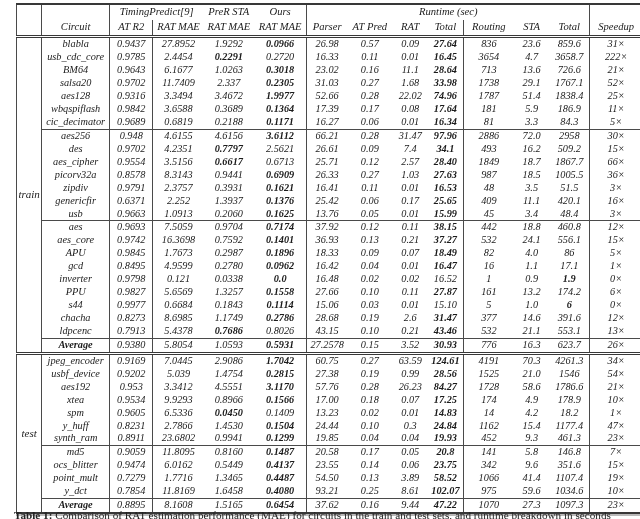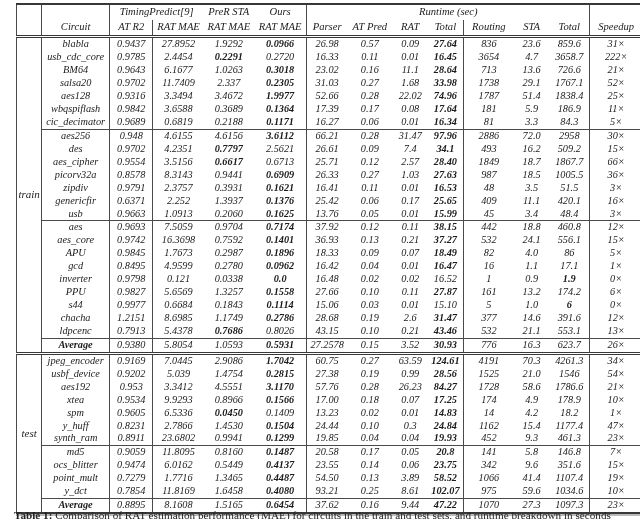--- a/index.html
+++ b/index.html
@@ -394,21 +394,21 @@
           <td>0.03</td>
           <td>0.01</td>
           <td>15.10</td>
           <td class="vl">5</td>
           <td>1.0</td>
           <td class="b">6</td>
           <td class="vl">0×</td>
         </tr>
         <tr>
           <td class="vl">chacha</td>
-          <td class="vl">1.2151</td>
+          <td class="vl">0.8273</td>
           <td class="vl">8.6985</td>
           <td>1.1749</td>
           <td class="b">0.2786</td>
           <td class="vl">28.68</td>
           <td>0.19</td>
           <td>2.6</td>
           <td class="b">31.47</td>
           <td class="vl">377</td>
           <td>14.6</td>
           <td>391.6</td>

